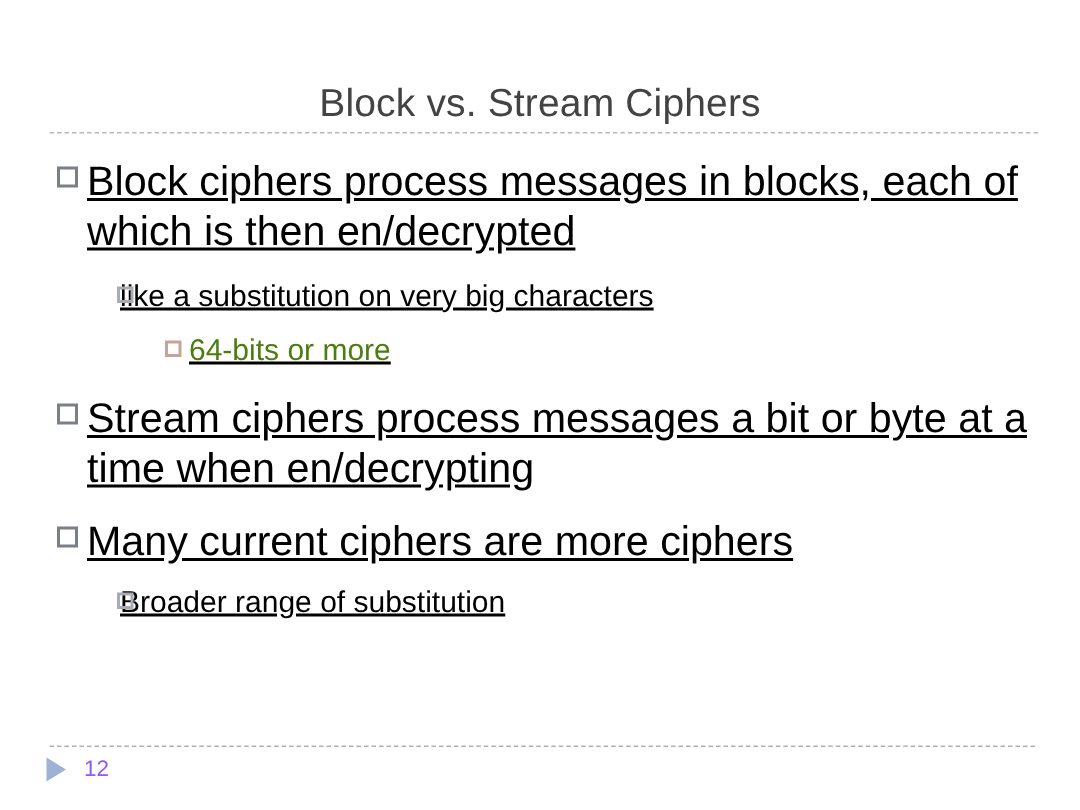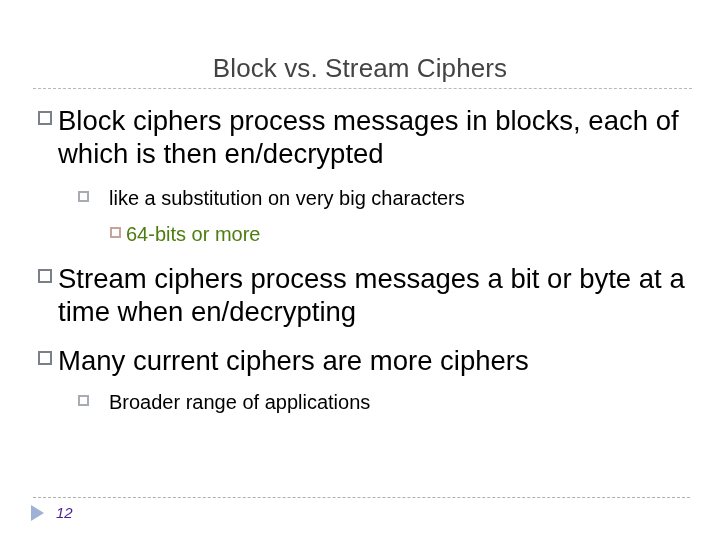--- a/index.html
+++ b/index.html
@@ -67,21 +67,21 @@
   }
 
   .lvl1 .txt {
     display: block;
     padding-left: 20px;
     text-indent: 0;
   }
 
   .lvl2 {
     position: relative;
-    padding-left: 94px;
+    padding-left: 65px;
     font-size: 20px;
     line-height: 25px;
     color: #000000;
     margin: 0;
   }
 
   .lvl2 .bullet-sq {
     position: absolute;
     left: 78px;
     top: 5px;
@@ -115,21 +115,21 @@
     box-sizing: border-box;
     display: inline-block;
   }
 
   .lvl3 .txt {
     display: block;
     padding-left: 16px;
   }
 
   
-  .blk { position: absolute; left: 0; width: 720px; }
+  .blk { position: absolute; left: 0; width: 720px; text-decoration: underline; }
 
   #blk-block        { top: 104px; }
   #blk-like         { top: 186px; }
   #blk-64           { top: 222px; }
   #blk-stream       { top: 262px; }
   #blk-many         { top: 344px; }
   #blk-broader      { top: 390px; }
 
   
   .footer-rule {
@@ -151,22 +151,21 @@
     border-bottom: 8px solid transparent;
     border-left: 13px solid #9db2d4;
   }
 
   .footer-num {
     position: absolute;
     left: 56px;
     top: 504px;
     font-size: 15px;
     line-height: 18px;
-    color: #4c1d95;
-    font-style: italic;
+    color: #8b5cf6;
   }
 </style>
 </head>
 <body>
 
 <div class="slide">
 
   <div class="slide-title">Block vs. Stream Ciphers</div>
 
   <div class="title-rule"></div>
@@ -202,21 +201,21 @@
   <div class="blk" id="blk-many">
     <div class="lvl1">
       <span class="bullet-sq"></span>
       <span class="txt">Many current ciphers are more ciphers</span>
     </div>
   </div>
 
   <div class="blk" id="blk-broader">
     <div class="lvl2">
       <span class="bullet-sq"></span>
-      <span class="txt">Broader range of applications</span>
+      <span class="txt">Broader range of substitution</span>
     </div>
   </div>
 
   <div class="footer-rule"></div>
   <div class="footer-tri"></div>
   <div class="footer-num">12</div>
 
 </div>
 
 </body></html>

